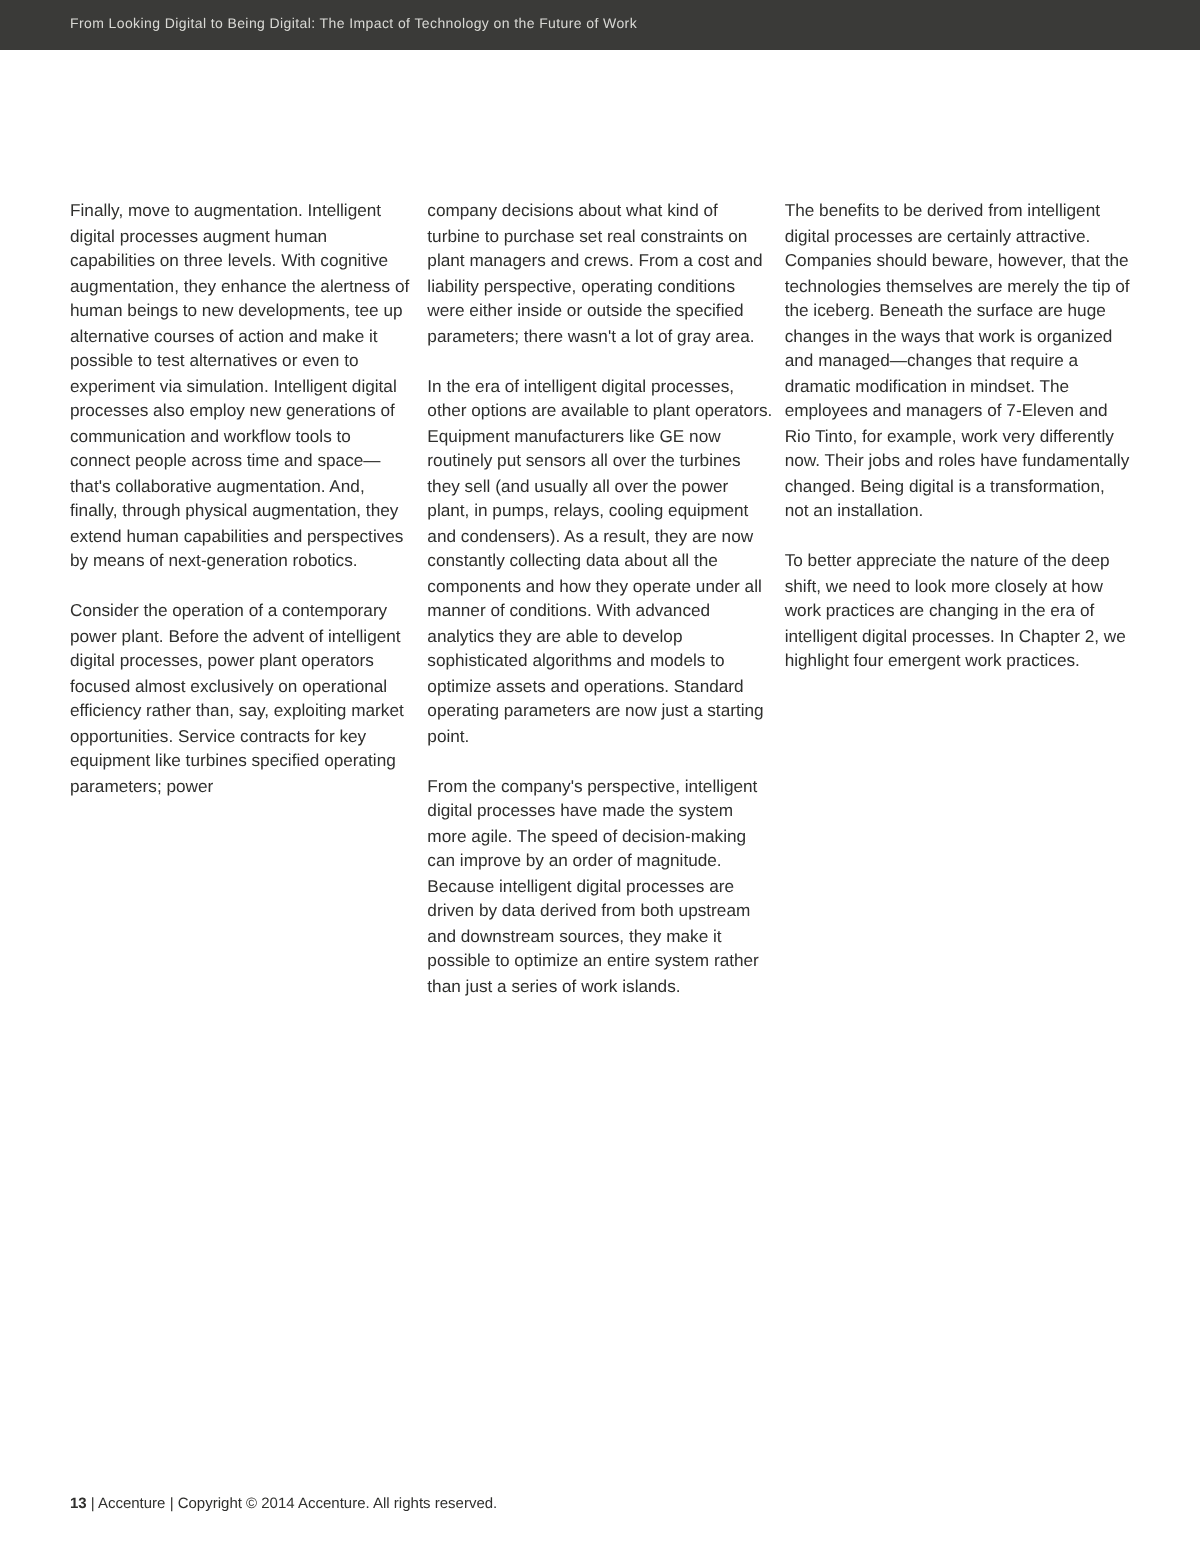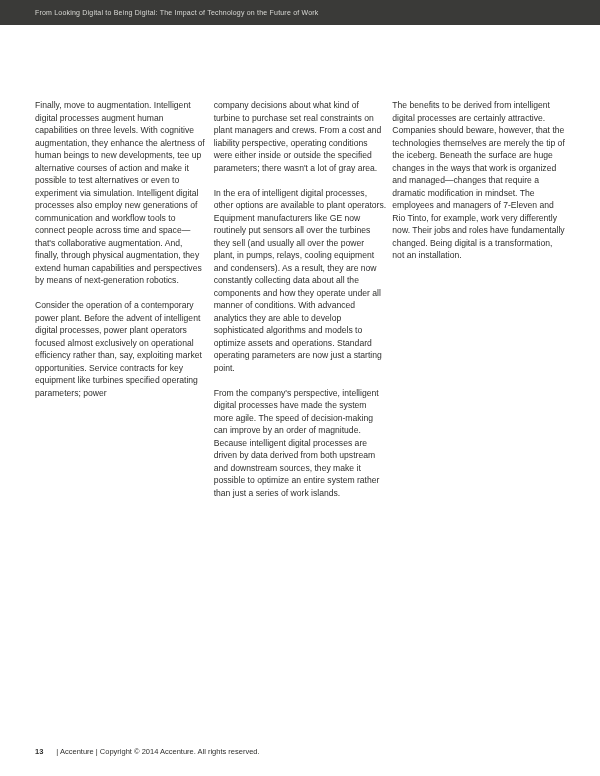--- a/index.html
+++ b/index.html
@@ -70,21 +70,21 @@
   }
 
   
   .footer {
     position: absolute;
     left: 35px;
     bottom: 20px;
     font-size: 7.5px;
     color: #2f2f2d;
     display: flex;
-    gap: 13px;
+    gap: 2px;
     align-items: baseline;
   }
   .footer .page-num { font-weight: bold; }
 </style>
 </head>
 <body>
 
 <div class="page">
 
   <div class="topbar">
@@ -99,20 +99,21 @@
     </div>
 
     <div class="col">
       <p>company decisions about what kind of turbine to purchase set real constraints on plant managers and crews. From a cost and liability perspective, operating conditions were either inside or outside the specified parameters; there wasn't a lot of gray area.</p>
       <p>In the era of intelligent digital processes, other options are available to plant operators. Equipment manufacturers like GE now routinely put sensors all over the turbines they sell (and usually all over the power plant, in pumps, relays, cooling equipment and condensers). As a result, they are now constantly collecting data about all the components and how they operate under all manner of conditions. With advanced analytics they are able to develop sophisticated algorithms and models to optimize assets and operations. Standard operating parameters are now just a starting point.</p>
       <p>From the company's perspective, intelligent digital processes have made the system more agile. The speed of decision-making can improve by an order of magnitude. Because intelligent digital processes are driven by data derived from both upstream and downstream sources, they make it possible to optimize an entire system rather than just a series of work islands.</p>
     </div>
 
     <div class="col">
       <p>The benefits to be derived from intelligent digital processes are certainly attractive. Companies should beware, however, that the technologies themselves are merely the tip of the iceberg. Beneath the surface are huge changes in the ways that work is organized and managed—changes that require a dramatic modification in mindset. The employees and managers of 7-Eleven and Rio Tinto, for example, work very differently now. Their jobs and roles have fundamentally changed. Being digital is a transformation, not an installation.</p>
+      <p>To better appreciate the nature of the deep shift, we need to look more closely at how work practices are changing in the era of intelligent digital processes. In Chapter 2, we highlight four emergent work practices.</p>
     </div>
 
   </div>
 
 
   <div class="footer">
     <span class="page-num">13</span>
     <span>| Accenture | Copyright © 2014 Accenture. All rights reserved.</span>
   </div>
 

